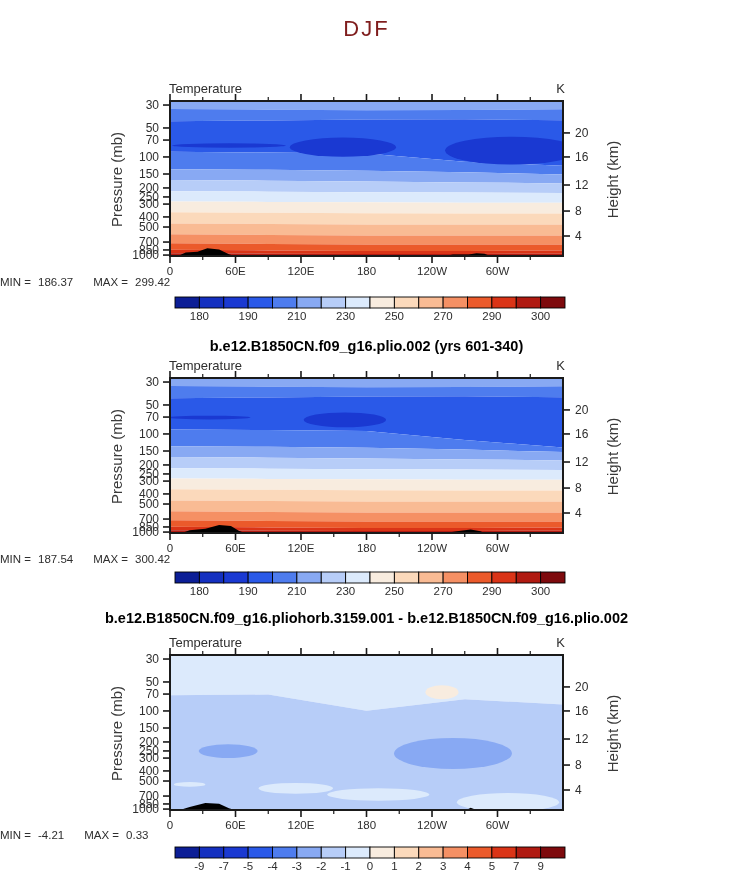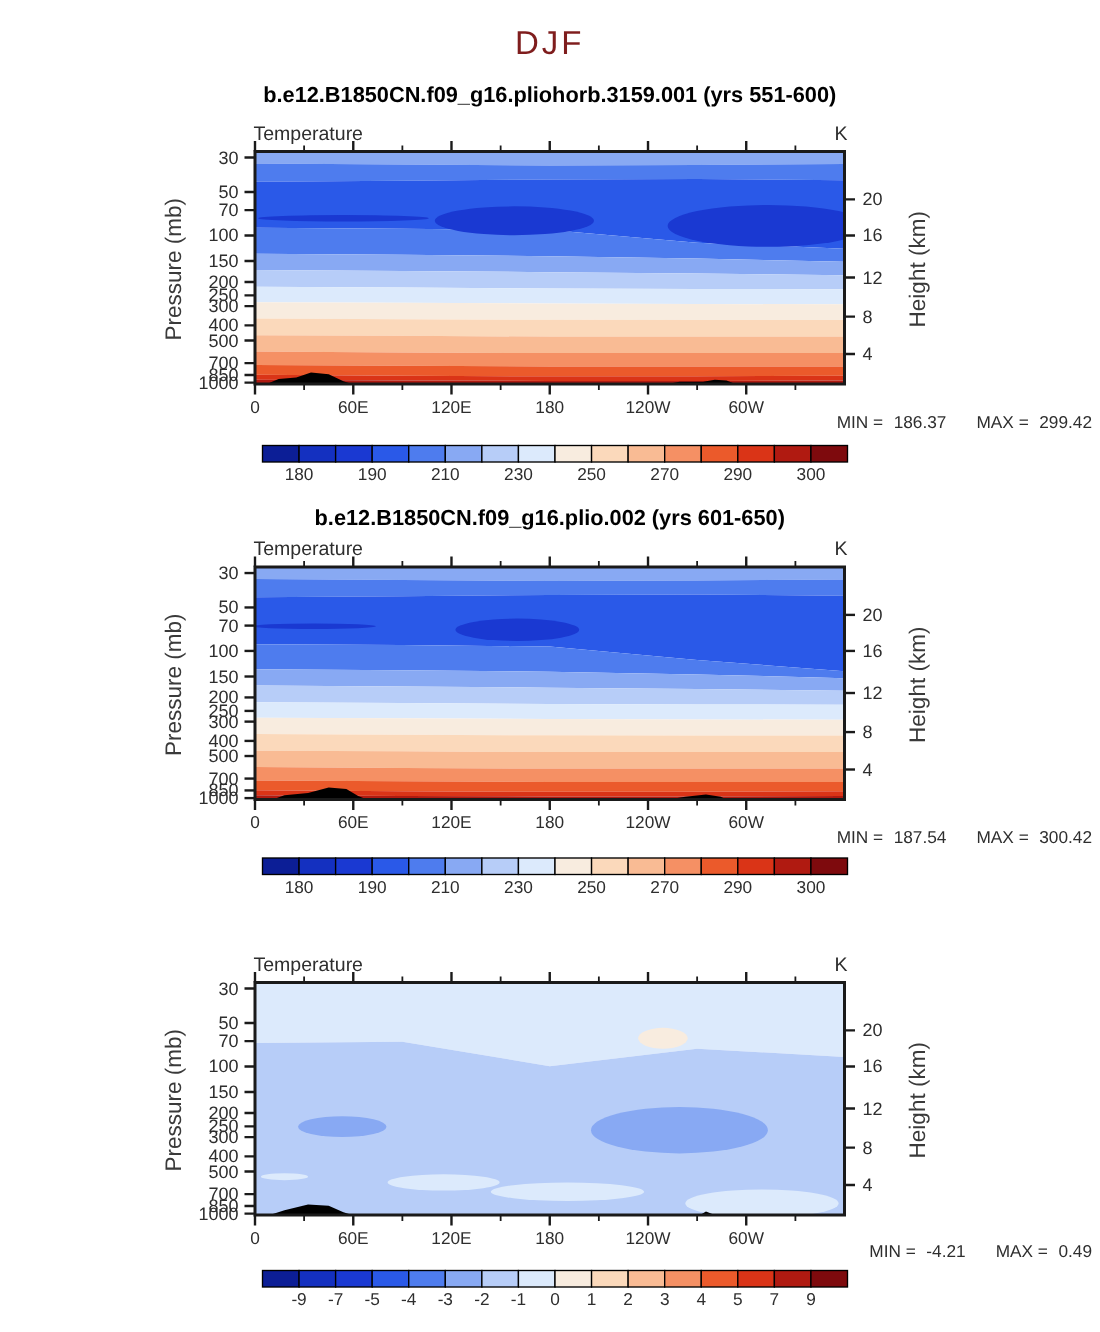--- a/index.html
+++ b/index.html
@@ -9,35 +9,34 @@
        font-size:22px;color:#7f1d1d;letter-spacing:2px;}
   .ptitle{position:absolute;left:0;width:733px;text-align:center;
           font-size:14.5px;font-weight:bold;color:#000;}
   .varlab{position:absolute;left:169px;font-size:13px;color:#2e2e2e;text-align:right;}
   .unitlab{position:absolute;left:500px;width:65px;text-align:right;font-size:13px;color:#2e2e2e;}
   .vlabel{position:absolute;width:160px;text-align:center;font-size:15px;color:#3a3a3a;
           transform:rotate(-90deg);transform-origin:center;}
   .plotsvg,.barsvg{position:absolute;}
   .plotsvg{left:110px;}
   .barsvg{left:165px;}
-  .minmax{position:absolute;left:0;width:728px;text-align:right;font-size:11.5px;color:#2e2e2e;}
+  .minmax{position:absolute;left:0;width:728px;text-align:left;font-size:11.5px;color:#2e2e2e;}
   .minmax span{display:inline-block;}
   .mm-pre{margin-right:7px;}
   .mm-gap{margin-right:20px;}
   svg text{font-family:"Liberation Sans",sans-serif;fill:#2e2e2e;}
   .t12{font-size:12px;}
   .t11{font-size:11.5px;}
 </style>
 </head>
 <body>
 
 <div class="page">
   <div class="djf">DJF</div>
 
-  <div class="ptitle" style="top:56px">b.e12.B1850CN.f09_g16.pliohorb.3159.001 (yrs 551-600)</div>
   <div class="varlab" style="top:81px">Temperature</div>
   <div class="unitlab" style="top:81px">K</div>
   <div class="vlabel" style="left:36px;top:171px">Pressure (mb)</div>
   <div class="vlabel" style="left:532px;top:171px">Height (km)</div>
   <svg id="plot0" class="plotsvg" style="top:93px" width="540" height="200" viewBox="0 0 540 200">
       <defs>
         <clipPath id="cp0">
           <rect x="60" y="8" width="393" height="155"></rect>
         </clipPath>
       </defs>
@@ -153,21 +152,21 @@
       <text x="34.375" y="24" text-anchor="middle" class="t11">180</text>
       <text x="83.125" y="24" text-anchor="middle" class="t11">190</text>
       <text x="131.875" y="24" text-anchor="middle" class="t11">210</text>
       <text x="180.625" y="24" text-anchor="middle" class="t11">230</text>
       <text x="229.375" y="24" text-anchor="middle" class="t11">250</text>
       <text x="278.125" y="24" text-anchor="middle" class="t11">270</text>
       <text x="326.875" y="24" text-anchor="middle" class="t11">290</text>
       <text x="375.625" y="24" text-anchor="middle" class="t11">300</text>
     </svg>
 
-  <div class="ptitle" style="top:338px">b.e12.B1850CN.f09_g16.plio.002 (yrs 601-650)</div>
+  <div class="ptitle" style="top:338px">b.e12.B1850CN.f09_g16.plio.002 (yrs 601-340)</div>
   <div class="varlab" style="top:358px">Temperature</div>
   <div class="unitlab" style="top:358px">K</div>
   <div class="vlabel" style="left:36px;top:448px">Pressure (mb)</div>
   <div class="vlabel" style="left:532px;top:448px">Height (km)</div>
   <svg id="plot1" class="plotsvg" style="top:370px" width="540" height="200" viewBox="0 0 540 200">
       <defs>
         <clipPath id="cp1">
           <rect x="60" y="8" width="393" height="155"></rect>
         </clipPath>
       </defs>
@@ -282,20 +281,21 @@
       <text x="34.375" y="24" text-anchor="middle" class="t11">180</text>
       <text x="83.125" y="24" text-anchor="middle" class="t11">190</text>
       <text x="131.875" y="24" text-anchor="middle" class="t11">210</text>
       <text x="180.625" y="24" text-anchor="middle" class="t11">230</text>
       <text x="229.375" y="24" text-anchor="middle" class="t11">250</text>
       <text x="278.125" y="24" text-anchor="middle" class="t11">270</text>
       <text x="326.875" y="24" text-anchor="middle" class="t11">290</text>
       <text x="375.625" y="24" text-anchor="middle" class="t11">300</text>
     </svg>
 
+  <div class="ptitle" style="top:610px">b.e12.B1850CN.f09_g16.pliohorb.3159.001 - b.e12.B1850CN.f09_g16.plio.002</div>
   <div class="varlab" style="top:635px">Temperature</div>
   <div class="unitlab" style="top:635px">K</div>
   <div class="vlabel" style="left:36px;top:725px">Pressure (mb)</div>
   <div class="vlabel" style="left:532px;top:725px">Height (km)</div>
   <svg id="plot2" class="plotsvg" style="top:647px" width="540" height="200" viewBox="0 0 540 200">
       <defs>
         <clipPath id="cp2">
           <rect x="60" y="8" width="393" height="155"></rect>
         </clipPath>
       </defs>
@@ -374,21 +374,21 @@
       <line x1="223.7631" x2="223.7631" y1="163" y2="167" stroke="#1a1a1a" stroke-width="1.2"></line>
       <line x1="223.7631" x2="223.7631" y1="4" y2="8" stroke="#1a1a1a" stroke-width="1.2"></line>
       <line x1="289.2369" x2="289.2369" y1="163" y2="167" stroke="#1a1a1a" stroke-width="1.2"></line>
       <line x1="289.2369" x2="289.2369" y1="4" y2="8" stroke="#1a1a1a" stroke-width="1.2"></line>
       <line x1="354.75" x2="354.75" y1="163" y2="167" stroke="#1a1a1a" stroke-width="1.2"></line>
       <line x1="354.75" x2="354.75" y1="4" y2="8" stroke="#1a1a1a" stroke-width="1.2"></line>
       <line x1="420.2631" x2="420.2631" y1="163" y2="167" stroke="#1a1a1a" stroke-width="1.2"></line>
       <line x1="420.2631" x2="420.2631" y1="4" y2="8" stroke="#1a1a1a" stroke-width="1.2"></line>
     </svg>
   <div class="minmax" style="top:829px">
-    <span class="mm-pre">MIN =</span><span class="mm-gap">-4.21</span><span class="mm-pre">MAX =</span><span>0.49</span>
+    <span class="mm-pre">MIN =</span><span class="mm-gap">-4.21</span><span class="mm-pre">MAX =</span><span>0.33</span>
   </div>
   <svg id="bar2" class="barsvg" style="top:846px" width="410" height="30" viewBox="0 0 410 30">
       <rect x="10" y="1" width="24.375" height="11" fill="#0c1e96" stroke="#000" stroke-width="0.9"></rect>
       <rect x="34.375" y="1" width="24.375" height="11" fill="#1430c0" stroke="#000" stroke-width="0.9"></rect>
       <rect x="58.75" y="1" width="24.375" height="11" fill="#1a39d2" stroke="#000" stroke-width="0.9"></rect>
       <rect x="83.125" y="1" width="24.375" height="11" fill="#2a59e8" stroke="#000" stroke-width="0.9"></rect>
       <rect x="107.5" y="1" width="24.375" height="11" fill="#4e7cee" stroke="#000" stroke-width="0.9"></rect>
       <rect x="131.875" y="1" width="24.375" height="11" fill="#88a9f3" stroke="#000" stroke-width="0.9"></rect>
       <rect x="156.25" y="1" width="24.375" height="11" fill="#b7cdf8" stroke="#000" stroke-width="0.9"></rect>
       <rect x="180.625" y="1" width="24.375" height="11" fill="#dceafc" stroke="#000" stroke-width="0.9"></rect>

